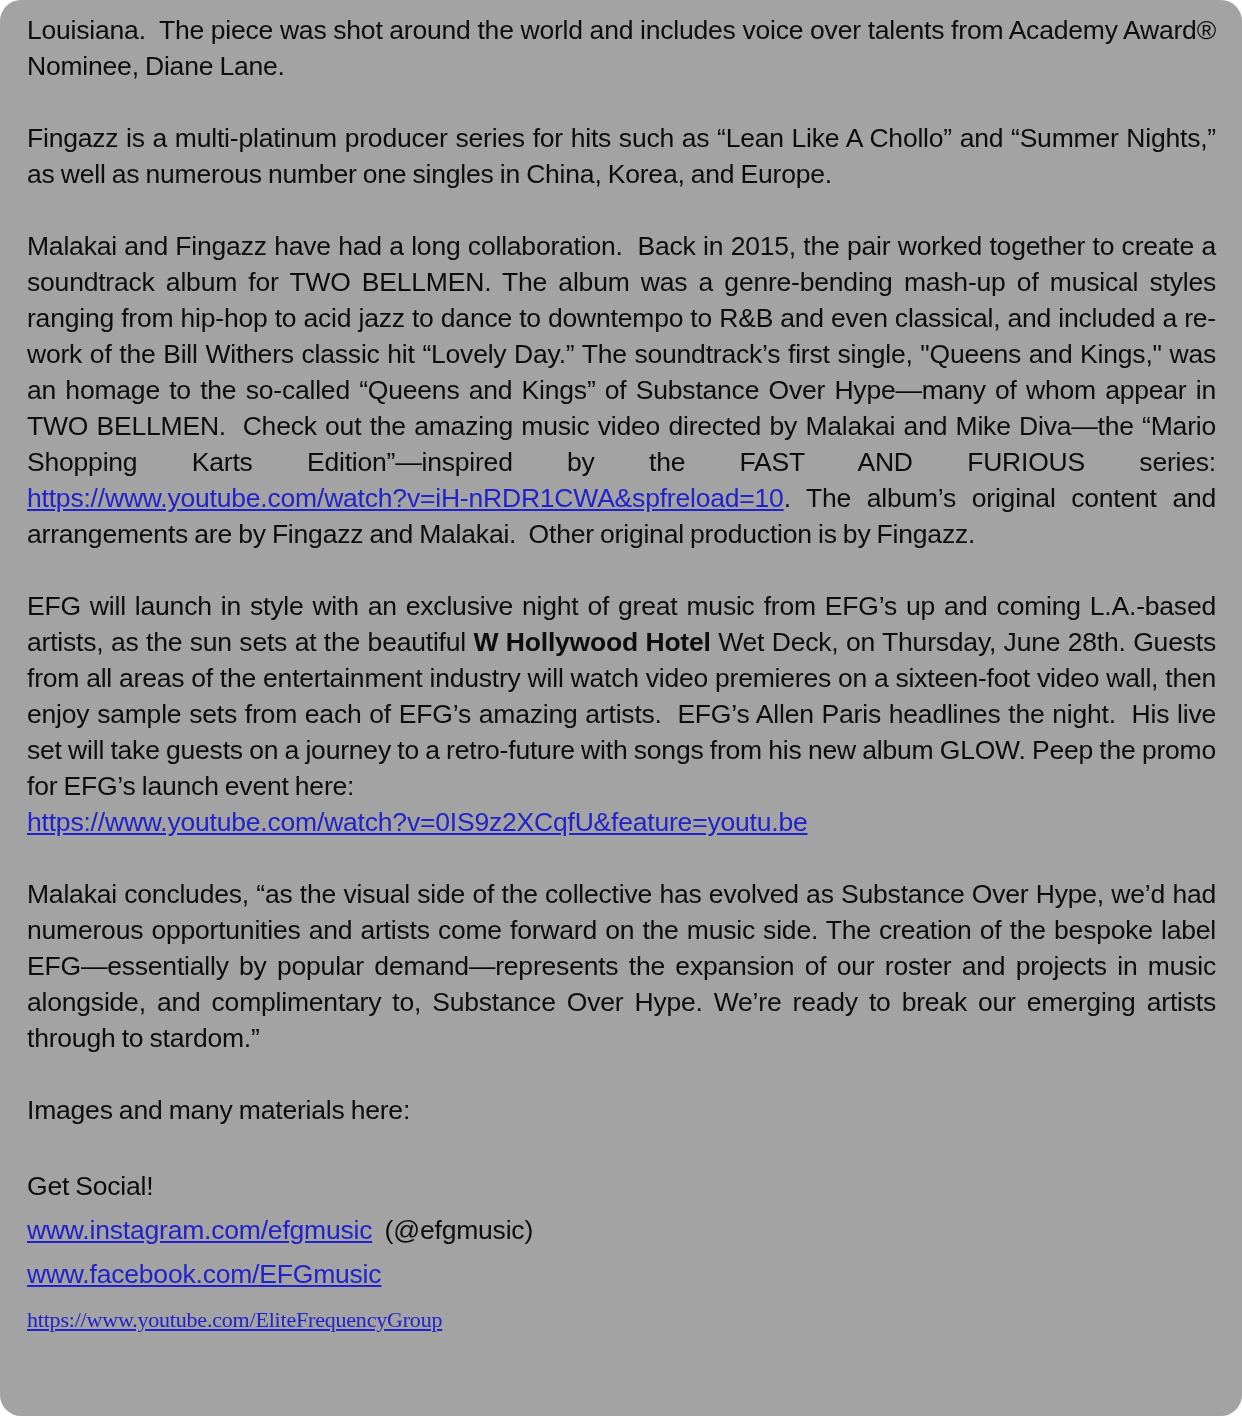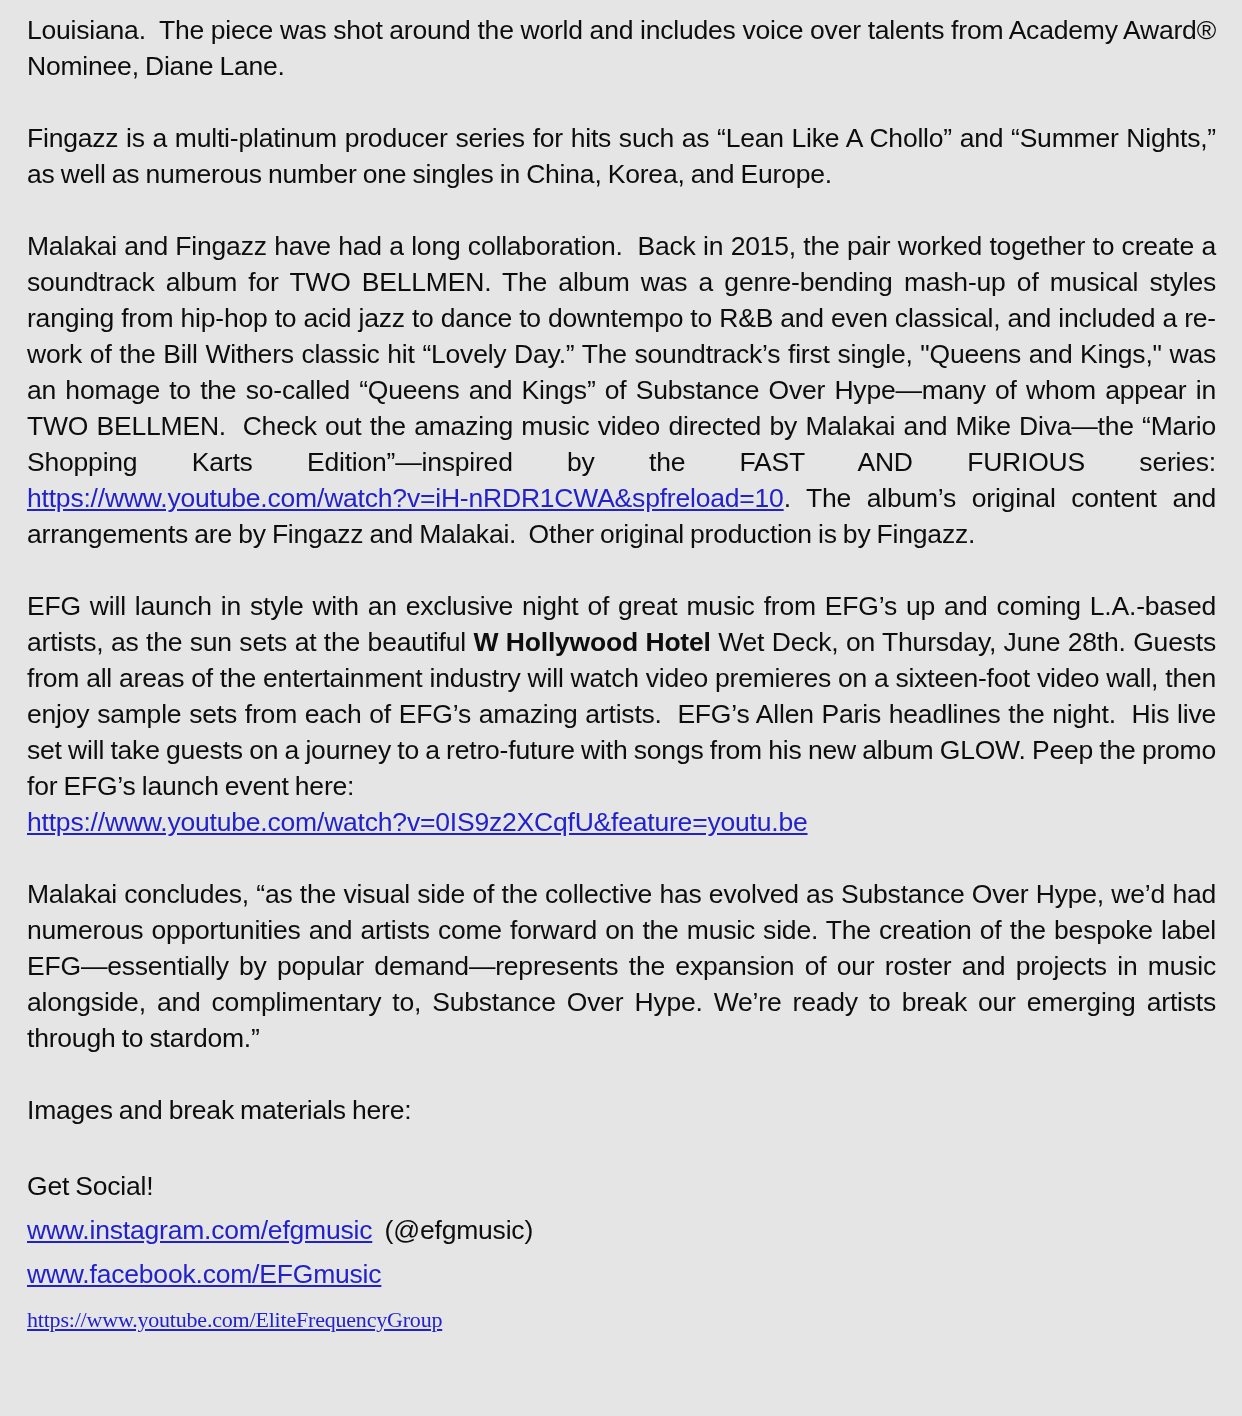--- a/index.html
+++ b/index.html
@@ -1,23 +1,24 @@
 <!DOCTYPE html>
 <html><head>
 <meta charset="utf-8">
 <style>
   html, body { margin: 0; padding: 0; background: #ffffff; }
   .doc {
     width: 1242px;
     min-height: 1416px;
     box-sizing: border-box;
     padding: 12px 26px 10px 27px;
-    background: #e5e5e5;
+    background: #a3a3a3;
     font-family: "Liberation Sans", sans-serif;
     color: #0d0d0d;
+    border-radius: 21px;
   }
   .para {
     font-size: 26.5px;
     line-height: 36px;
     letter-spacing: -0.2px;
     word-spacing: -1px;
     margin: 0 0 36px 0;
   }
   .align-justify { text-align: justify; }
   .align-left   { text-align: left; }
@@ -39,16 +40,16 @@
 </head>
 <body>
 
 <div class="doc">
   <div id="doc-content">
       <div class="para align-justify"><span class="seg-plain">Louisiana.&nbsp; The piece was shot around the world and includes voice over talents from Academy Award® Nominee, Diane Lane.</span></div>
       <div class="para align-justify"><span class="seg-plain">Fingazz is a multi-platinum producer series for hits such as “Lean Like A Chollo” and “Summer Nights,” as well as numerous number one singles in China, Korea, and Europe.</span></div>
       <div class="para align-justify"><span class="seg-plain">Malakai and Fingazz have had a long collaboration.&nbsp; Back in 2015, the pair worked together to create a soundtrack album for TWO BELLMEN. The album was a genre-bending mash-up of musical styles ranging from hip-hop to acid jazz to dance to downtempo to R&amp;B and even classical, and included a re-work of the Bill Withers classic hit “Lovely Day.” The soundtrack’s first single, "Queens and Kings," was an homage to the so-called “Queens and Kings” of Substance Over Hype—many of whom appear in TWO BELLMEN.&nbsp; Check out the amazing music video directed by Malakai and Mike Diva—the “Mario Shopping Karts Edition”—inspired by the FAST AND FURIOUS series: </span><a class="seg-link">https://www.youtube.com/watch?v=iH-nRDR1CWA&amp;spfreload=10</a><span class="seg-plain">. The album’s original content and arrangements are by Fingazz and Malakai.&nbsp; Other original production is by Fingazz.</span></div>
       <div class="para align-justify"><span class="seg-plain">EFG will launch in style with an exclusive night of great music from EFG’s up and coming L.A.-based artists, as the sun sets at the beautiful </span><span class="seg-bold">W Hollywood Hotel</span><span class="seg-plain"> </span><span class="seg-italic">Wet Deck</span><span class="seg-plain">, on Thursday, June 28th. Guests from all areas of the entertainment industry will watch video premieres on a sixteen-foot video wall, then enjoy sample sets from each of EFG’s amazing artists.&nbsp; EFG’s Allen Paris headlines the night.&nbsp; His live set will take guests on a journey to a retro-future with songs from his new album </span><span class="seg-italic">GLOW.</span><span class="seg-plain"> Peep the promo for EFG’s launch event here:</span><br><a class="seg-link">https://www.youtube.com/watch?v=0IS9z2XCqfU&amp;feature=youtu.be</a></div>
       <div class="para align-justify"><span class="seg-plain">Malakai concludes, “as the visual side of the collective has evolved as Substance Over Hype, we’d had numerous opportunities and artists come forward on the music side. The creation of the bespoke label EFG—essentially by popular demand—represents the expansion of our roster and projects in music alongside, and complimentary to, Substance Over Hype. We’re ready to break our emerging artists through to stardom.”</span></div>
-      <div class="para align-left"><span class="seg-plain">Images and break materials here:</span><br></div>
+      <div class="para align-left"><span class="seg-plain">Images and many materials here:</span><br></div>
       <div class="para align-center para-social"><span class="seg-plain">Get Social!</span><br><a class="seg-link">www.instagram.com/efgmusic</a><span class="seg-plain">&nbsp; (@efgmusic)</span><br><a class="seg-link">www.facebook.com/EFGmusic</a><br><a class="seg-link seg-serif">https://www.youtube.com/EliteFrequencyGroup</a></div>
     </div>
 </div>
 
 </body></html>

